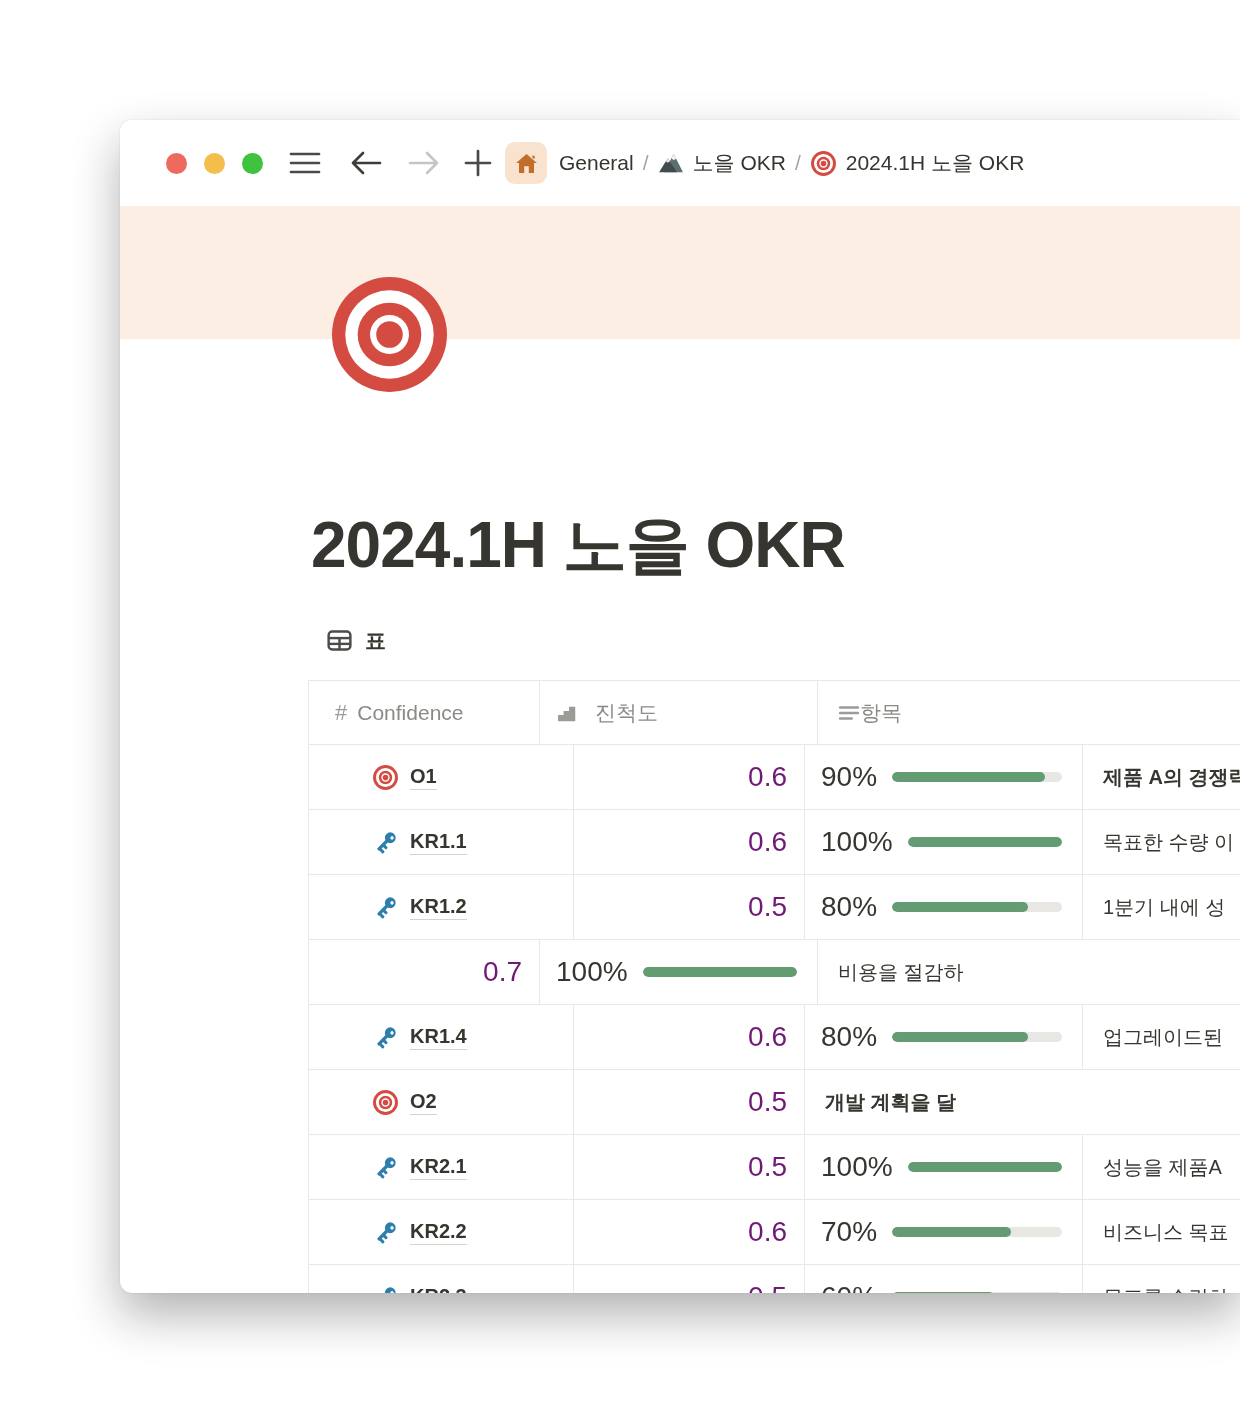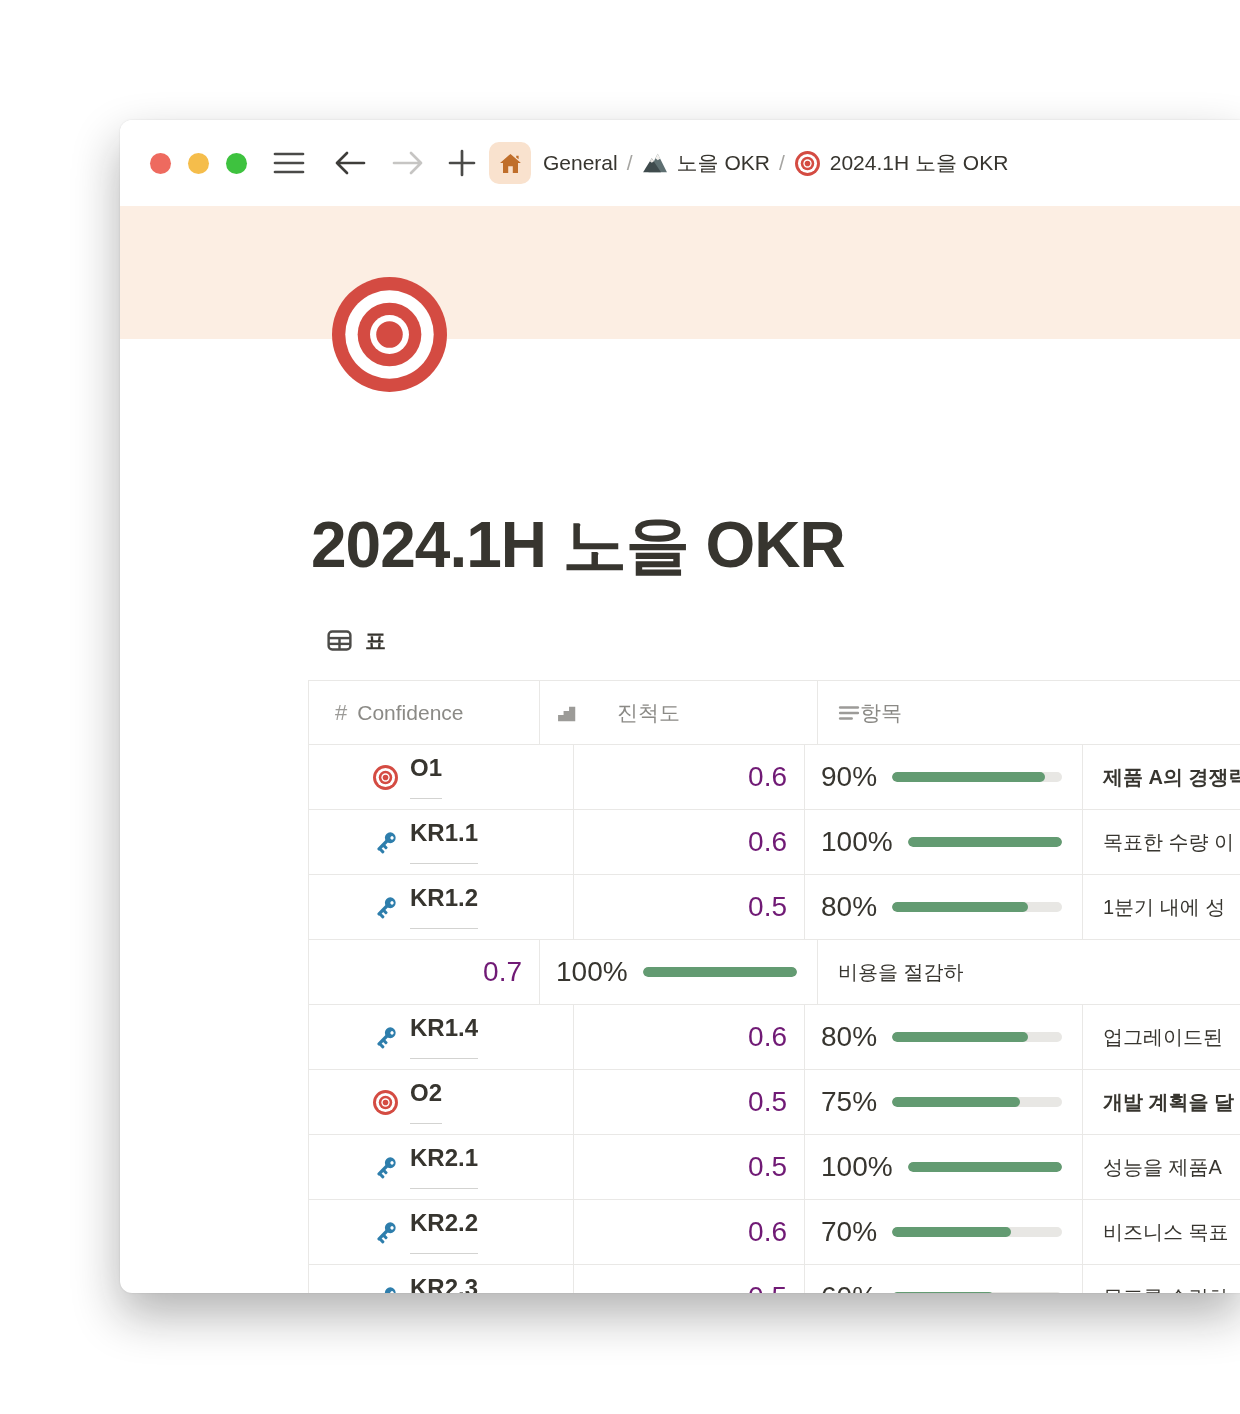--- a/index.html
+++ b/index.html
@@ -5,21 +5,21 @@
   * { margin:0; padding:0; box-sizing:border-box; }
   html,body { width:1240px; height:1414px; background:#ffffff; overflow:hidden;
     font-family:"Liberation Sans","DejaVu Sans",sans-serif; color:#37352F; }
   .window {
     position:absolute; left:120px; top:120px; width:1120px; height:1173px;
     background:#fff; border-radius:12px 0 0 12px; overflow:hidden;
     box-shadow:0 22px 48px rgba(15,15,15,.32), 0 0 2px rgba(15,15,15,.12);
   }
   
   .titlebar { position:absolute; left:0; top:0; right:0; height:86px; background:#fff;
-    display:flex; align-items:center; padding-left:30px; }
+    display:flex; align-items:center; padding-left:46px; }
   .lights { display:flex; gap:17px; align-items:center; }
   .light { width:21px; height:21px; border-radius:50%; }
   .light.red{ background:#EE6A5F; } .light.yellow{ background:#F5BD4B; } .light.green{ background:#3EC23F; }
   .tb-icon { display:flex; align-items:center; justify-content:center; }
   .menu-btn { margin-left:26px; }
   .back-btn { margin-left:28px; }
   .fwd-btn { margin-left:24px; }
   .plus-btn { margin-left:23px; }
   .home-btn { margin-left:13px; width:42px; height:42px; border-radius:10px; background:#F9E2CE;
     display:flex; align-items:center; justify-content:center; }
@@ -42,22 +42,22 @@
   .cell { display:flex; align-items:center; height:100%; }
   .c1 { width:265px; border-left:1px solid #E9E8E6; padding-left:63px; gap:11px; }
   .thead .c1 { padding-left:77px; gap:10px; }
   .c2 { width:231px; border-left:1px solid #E9E8E6; justify-content:flex-end; padding-right:17px; }
   .thead .c2 { justify-content:flex-start; padding-left:26px; gap:10px; }
   .c3 { width:278px; border-left:1px solid #E9E8E6; padding-left:16px; gap:15px; }
   .c4 { width:626px; border-left:1px solid #E9E8E6; padding-left:20px; }
   .hdr { color:#8B8A86; font-size:21px; font-weight:400; }
   .hdr-glyph { color:#9C9B98; font-size:20px; }
   .hdr-glyph.hash { font-size:22px; }
-  .id-link { font-size:24px; font-weight:600; color:#37352F;
-    border-bottom:1.5px solid rgba(55,53,47,.22); padding-bottom:17px; line-height:1.1; }
+  .id-link { font-size:20px; font-weight:600; color:#37352F;
+    border-bottom:1.5px solid rgba(55,53,47,.22); padding-bottom:2px; line-height:1.1; }
   .num { font-size:28px; color:#701a75; }
   .pct { font-size:28px; color:#37352F; }
   .bar { flex:1; height:10px; margin-right:20px; border-radius:5px; background:#E8E7E4; overflow:hidden; }
   .fill { height:100%; border-radius:5px; background:#639B72; }
   .item { font-size:20px; color:#37352F; white-space:nowrap; }
   .objective .item { font-weight:700; }
   .row-icon { width:27px; height:27px; flex:0 0 auto; }
 </style>
 </head>
 <body>
@@ -153,21 +153,21 @@
 
     <div class="trow thead">
       <div class="cell c2">
         <span class="hdr-glyph hash">#</span>
         <span class="hdr">Confidence</span>
       </div>
       <div class="cell c3">
         <svg width="22" height="22" viewBox="0 0 16 16" fill="#9C9B98">
             <path d="M1.5 9.5 H5.5 V14 H1.5 Z M5.5 6.5 H9.5 V14 H5.5 Z M9.5 3.5 H14 V14 H9.5 Z"></path>
           </svg>
-        <span class="hdr" style="margin-left:24px">진척도</span>
+        <span class="hdr" style="margin-left:2px">진척도</span>
       </div>
       <div class="cell c4">
         <svg width="22" height="22" viewBox="0 0 16 16" stroke="#9C9B98" stroke-width="1.7" stroke-linecap="round">
             <line x1="1.5" y1="4" x2="14.5" y2="4"></line>
             <line x1="1.5" y1="8" x2="14.5" y2="8"></line>
             <line x1="1.5" y1="12" x2="10" y2="12"></line>
           </svg>
         <span class="hdr" style="margin-left:0">항목</span>
       </div>
     </div>
@@ -300,26 +300,20 @@
             <circle cx="13" cy="13" r="9.2" fill="#fff"></circle>
             <circle cx="13" cy="13" r="6.5" fill="#D44B42"></circle>
             <circle cx="13" cy="13" r="4" fill="#fff"></circle>
             <circle cx="13" cy="13" r="2.7" fill="#D44B42"></circle>
           </svg>
         <span class="id-link">O2</span>
       </div>
       <div class="cell c2">
           <span class="num">0.5</span>
         </div>
-      <div class="cell c3">
-        <span class="pct">75%</span>
-        <div class="bar">
-            <div class="fill" style="width: 75%;"></div>
-          </div>
-      </div>
       <div class="cell c4">
           <span class="item">개발 계획을 달</span>
         </div>
     </div>
 
     <div class="trow">
       <div class="cell c1">
         <svg class="row-icon" viewBox="0 0 24 24">
             <g fill="#2E7EAC" transform="rotate(135 12 12)">
               <circle cx="6" cy="12" r="4.8"></circle>

